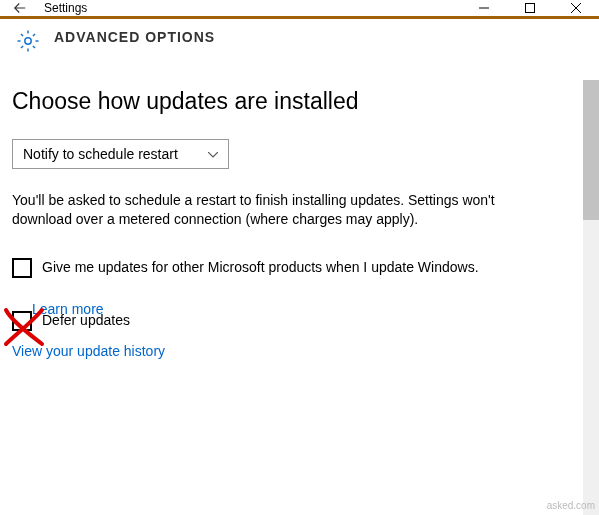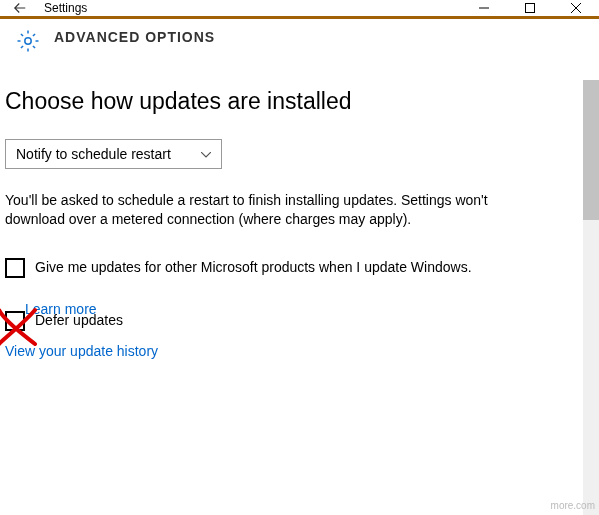--- a/index.html
+++ b/index.html
@@ -67,21 +67,21 @@
       letter-spacing: 1px;
       color: #333;
     }
     .content {
       position: absolute;
       top: 80px;
       left: 0;
       right: 16px;
       bottom: 0;
       overflow-y: auto;
-      padding: 8px 20px 20px 5px;
+      padding: 8px 20px 20px 12px;
     }
     .scrollbar-track {
       position: absolute;
       right: 0;
       top: 80px;
       bottom: 0;
       width: 16px;
       background: #f0f0f0;
     }
     .scrollbar-thumb {
@@ -241,13 +241,13 @@
     </svg>
   </div>
 
   <div class="link">View your update history</div>
 </div>
 
 <div class="scrollbar-track">
   <div class="scrollbar-thumb"></div>
 </div>
 
-<div class="watermark">more.com</div>
+<div class="watermark">asked.com</div>
 
 </body></html>

